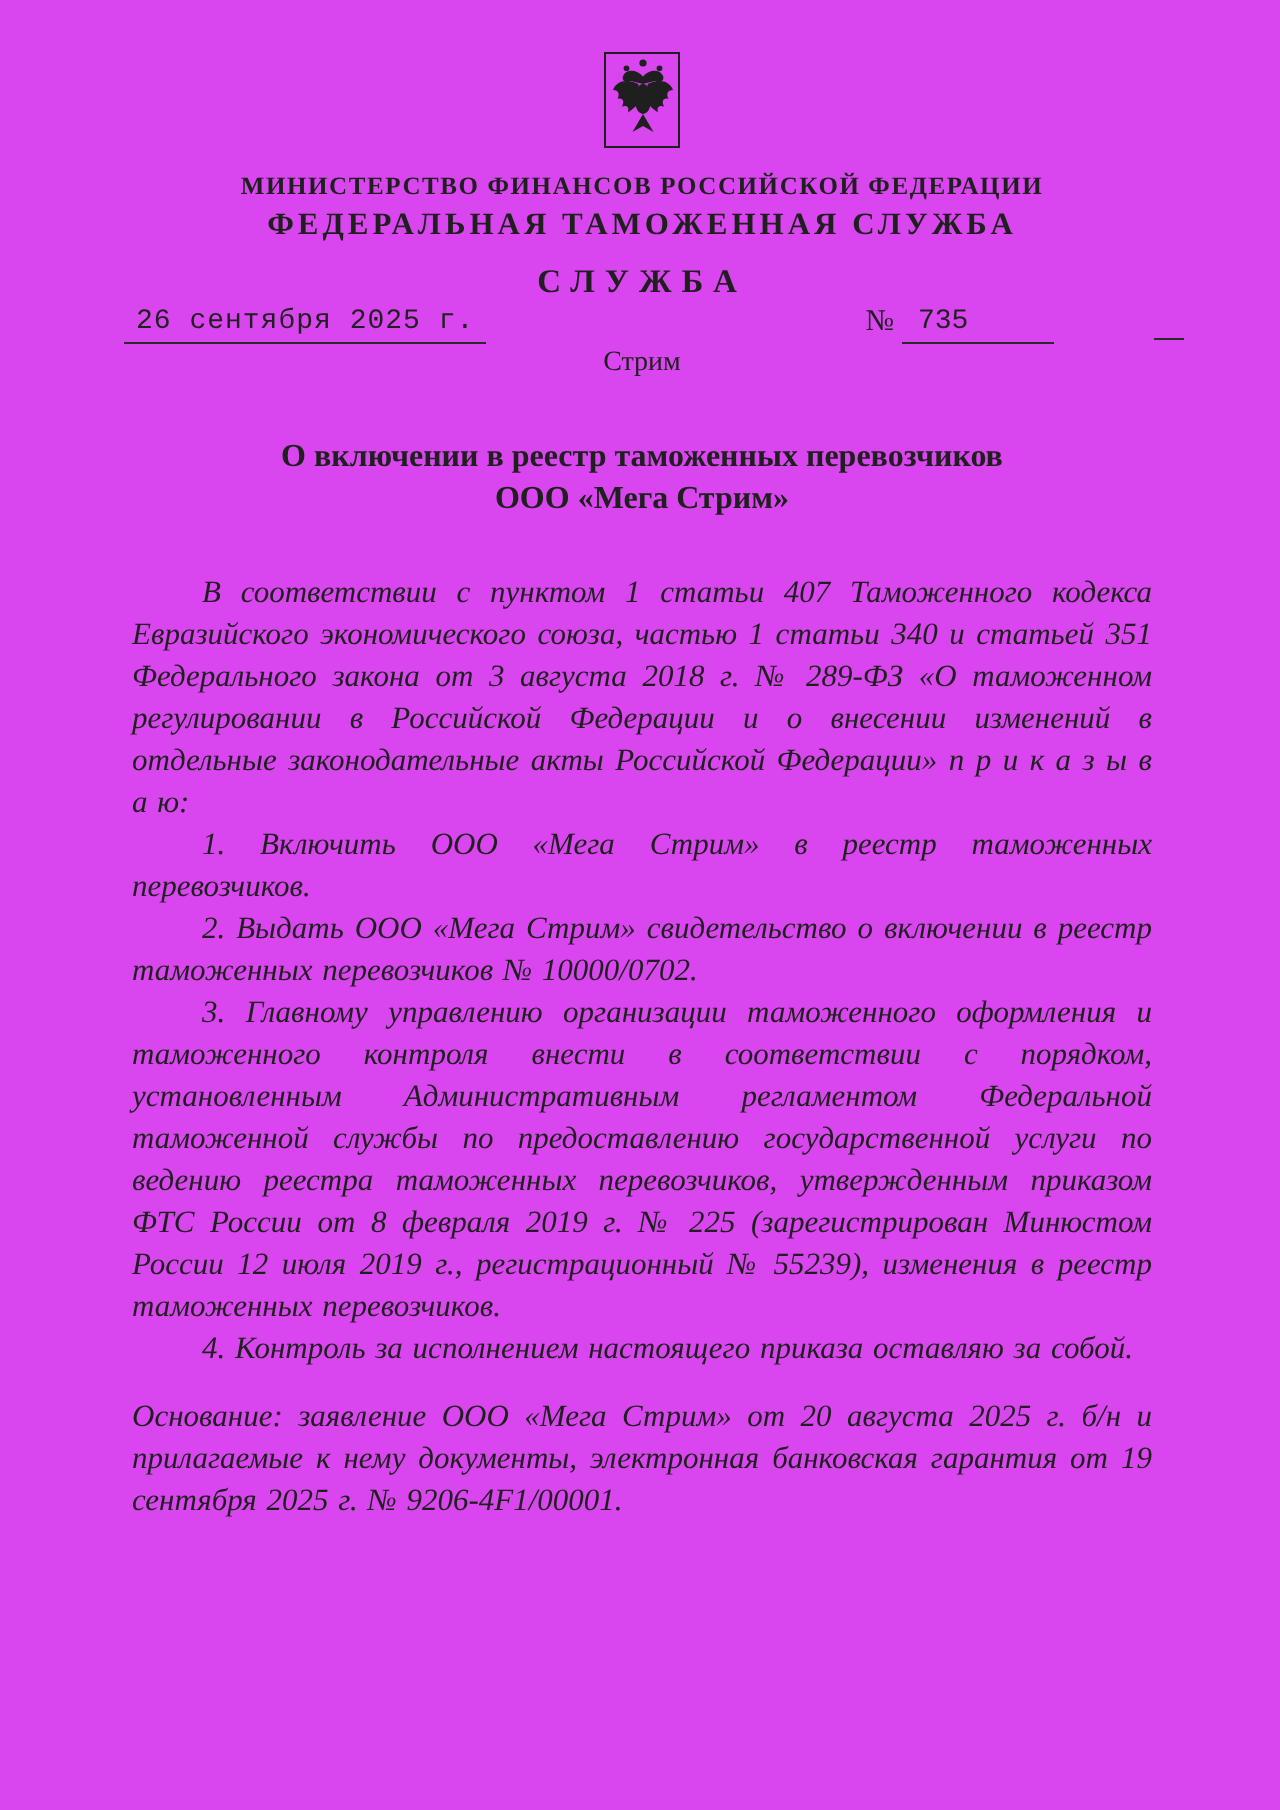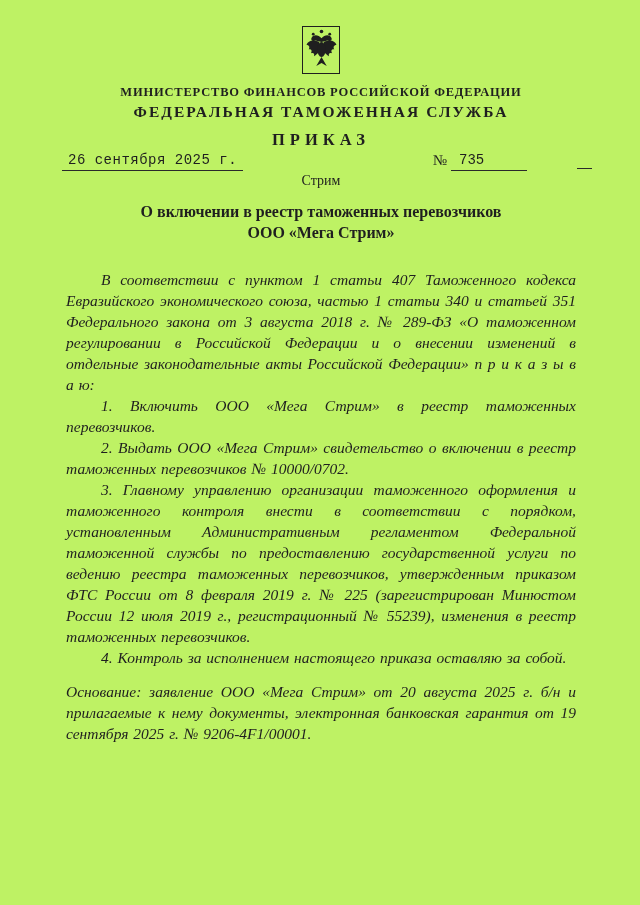--- a/index.html
+++ b/index.html
@@ -1,20 +1,20 @@
 <!DOCTYPE html>
 <html lang="ru"><head>
 <meta charset="utf-8">
 <style>
   html,body{margin:0;padding:0;background:#e8e8e8;}
   .page{
     position:relative;
     width:640px;height:905px;
     margin:0 auto;
-    background:#bef264;
+    background:#d946ef;
     color:#1f1f1f;
     font-family:"Liberation Serif","DejaVu Serif",serif;
     box-sizing:border-box;
     padding:26px 64px 0 66px;
     overflow:hidden;
   }
   
   .emblem-wrap{text-align:center;margin-bottom:7px;}
   .emblem-box{
     display:inline-block;
@@ -55,21 +55,21 @@
     font-size:14px;width:68px;padding:0 0 2px 8px;
     border-bottom:1.3px solid #2a2a2a;
   }
   .number-tail-line{
     display:inline-block;vertical-align:top;
     width:15px;height:16px;margin-left:46px;
     border-bottom:1.3px solid #2a2a2a;
   }
   .city{text-align:center;font-size:14px;line-height:16px;margin-top:2px;}
   
-  .doc-title{margin-top:12px;text-align:center;font-weight:700;font-size:16px;line-height:21px;}
+  .doc-title{margin-top:28px;text-align:center;font-weight:700;font-size:16px;line-height:21px;}
   
   .body-text{margin-top:26px;}
   .para{
     margin:0;font-size:15.5px;line-height:21px;
     text-align:justify;text-indent:35px;
     word-spacing:1px;
     font-style:italic;
   }
   .basis{margin-top:13px;text-indent:0;}
   
@@ -93,21 +93,21 @@
         <path d="M19,18 C11,14 4,16 2,22 C5,22 7,24 5,28 C8,27 10,29 8,33 C11,32 13,33 12,37 C15,35 17,33 19,31 Z"></path>
         <path d="M25,18 C33,14 40,16 42,22 C39,22 37,24 39,28 C36,27 34,29 36,33 C33,32 31,33 32,37 C29,35 27,33 25,31 Z"></path>
         <ellipse cx="22" cy="28" rx="5.6" ry="10"></ellipse>
         <path d="M22,38 L15,50 L22,46 L29,50 Z"></path>
       </svg>
     </span>
   </div>
 
   <div class="h-line ministry">МИНИСТЕРСТВО ФИНАНСОВ РОССИЙСКОЙ ФЕДЕРАЦИИ</div>
   <div class="h-line agency">ФЕДЕРАЛЬНАЯ ТАМОЖЕННАЯ СЛУЖБА</div>
-  <div class="h-line doc-type">ПРИКАЗ</div>
+  <div class="h-line doc-type">СЛУЖБА</div>
 
   <div class="date-row">
     <span class="date-field">26 сентября 2025 г.</span>
     <span class="number-group">
       <span class="number-sign">№</span>
       <span class="number-value">735</span>
       <span class="number-tail-line"></span>
     </span>
   </div>
 

